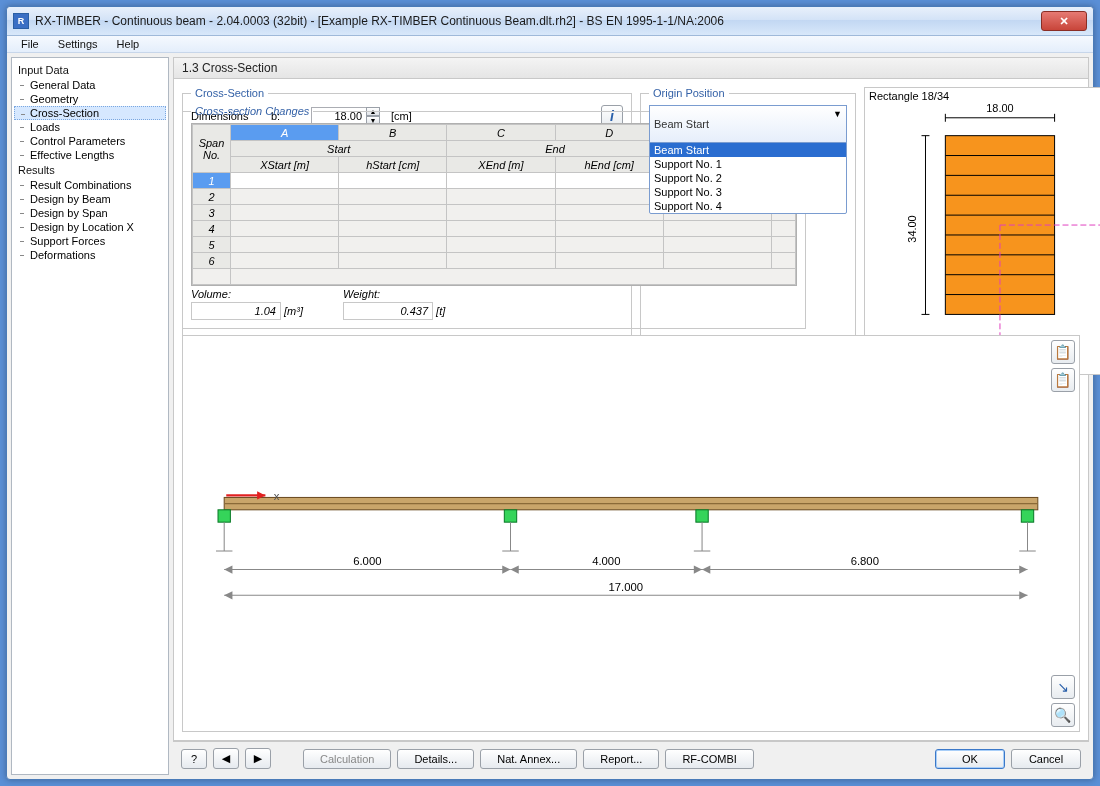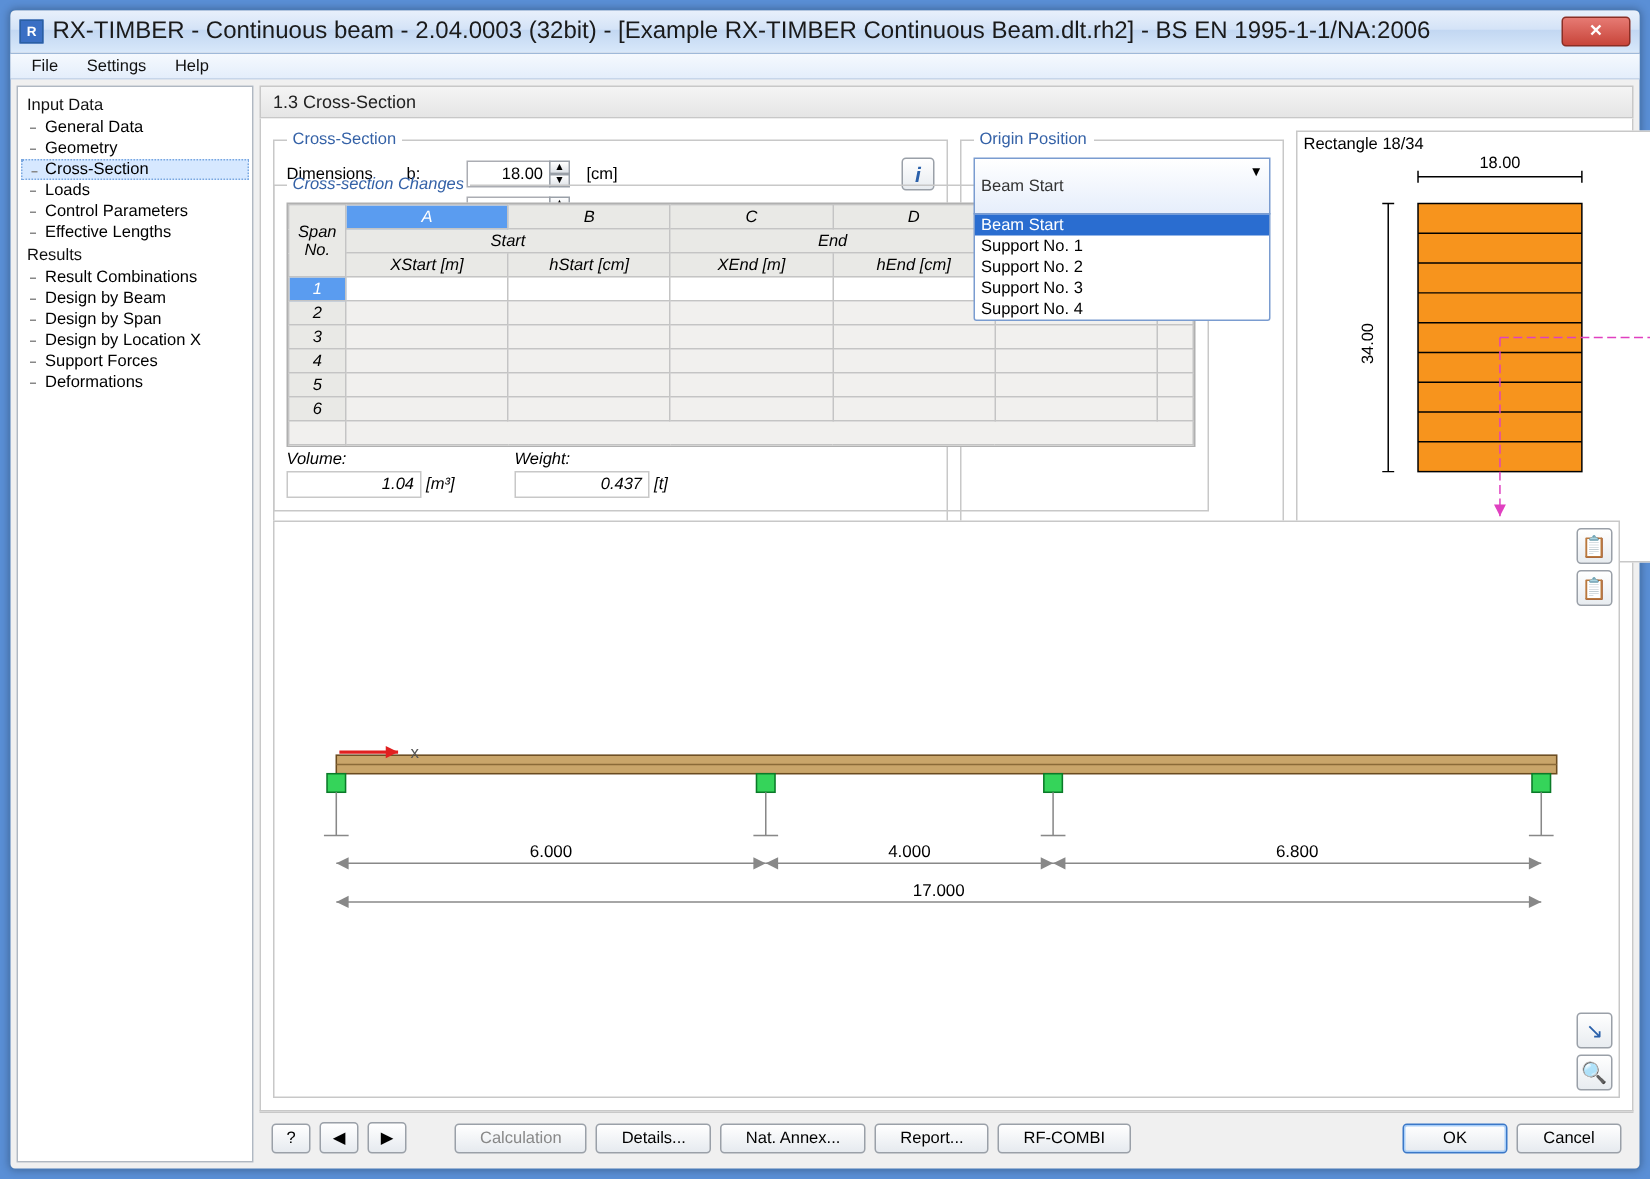--- a/index.html
+++ b/index.html
@@ -1,20 +1,20 @@
 <!DOCTYPE html>
 <html><head>
 <meta charset="utf-8">
 <style>
 * { box-sizing: border-box; margin: 0; padding: 0; font-family: "Segoe UI", Tahoma, sans-serif; font-size: 11px; }
 body { background: #5a8fd6; padding: 6px; width: 1100px; height: 786px; overflow: hidden; }
 .window { background: #f0f0f0; border: 1px solid #4a7bb8; border-radius: 4px; width: 100%; height: 100%; display: flex; flex-direction: column; box-shadow: 0 0 6px rgba(0,0,0,.3); }
 .titlebar { background: linear-gradient(to bottom, #e8f0fb 0%, #d4e3f7 45%, #c2d7f2 46%, #d8e8fa 100%); padding: 4px 6px; display: flex; align-items: center; border-radius: 4px 4px 0 0; border-bottom: 1px solid #9fb9d9; }
 .titlebar .icon { width: 16px; height: 16px; background: #3a6fc4; border: 1px solid #2a5fa4; margin-right: 6px; display: inline-flex; align-items: center; justify-content: center; color: #fff; font-size: 9px; font-weight: bold; }
-.titlebar .title { flex: 1; color: #1a1a1a; font-size: 16px; }
+.titlebar .title { flex: 1; color: #1a1a1a; font-size: 12px; }
 .titlebar .close-btn { width: 46px; height: 20px; background: linear-gradient(to bottom, #e67a73, #c8453a); border: 1px solid #8a2e25; border-radius: 3px; color: #fff; text-align: center; font-weight: bold; line-height: 18px; cursor: pointer; }
 .menubar { background: linear-gradient(to bottom, #f5f9fe, #e4eefb); padding: 2px 6px; border-bottom: 1px solid #c7d6ea; }
 .menubar span { padding: 18px 8px; cursor: pointer; color: #111; }
 .body { flex: 1; display: flex; padding: 4px; gap: 4px; min-height: 0; }
 .nav { width: 158px; background: #fff; border: 1px solid #b0b8c2; padding: 4px 2px; }
 .nav .hdr { font-weight: normal; color: #111; padding: 2px 4px; }
 .nav .item { padding: 1px 2px 1px 16px; position: relative; cursor: pointer; }
 .nav .item.sel { background: #d6e8ff; border: 1px dotted #7aa7e0; padding: 0 1px 0 15px; }
 .nav .item::before { content: ""; position: absolute; left: 6px; top: 7px; width: 4px; height: 1px; background: #888; }
 .main { flex: 1; display: flex; flex-direction: column; min-width: 0; }
@@ -48,21 +48,21 @@
 .grid th, .grid td { border: 1px solid #c4c4c4; padding: 1px 4px; text-align: center; background: #f1f0ee; height: 16px; font-weight: normal; }
 .grid th.col { background: #e9e9e6; }
 .grid th.col.sel { background: #5a9cf0; color: #fff; }
 .grid td.rowhdr { background: #e9e9e6; text-align: center; }
 .grid td.rowhdr.sel { background: #5a9cf0; color: #fff; }
 .grid td.cell { background: #fff; }
 .grid td.cell.active { border: 1px dotted #000; }
 .summary { display: flex; gap: 40px; margin-top: 2px; }
 .summary .item { display: flex; flex-direction: column; gap: 2px; }
 .summary .val { border: 1px solid #c8c8c8; background: #fff; width: 90px; padding: 2px 4px; text-align: right; display: inline-block; }
-.preview-col { width: 216px; display: flex; flex-direction: column; gap: 12px; }
+.preview-col { width: 216px; display: flex; flex-direction: column; gap: 0; }
 .btnrow { display: flex; gap: 4px; }
 .toolbtn { width: 24px; height: 24px; border: 1px solid #9aa0a8; background: linear-gradient(#fff,#e8ecf0); border-radius: 3px; cursor: pointer; display: inline-flex; align-items: center; justify-content: center; font-size: 14px; color: #2a60aa; }
 .beam-view { flex: 1; border: 1px solid #c8c8c8; background: #fff; position: relative; min-height: 0; }
 .beam-view svg { width: 100%; height: 100%; }
 .beam-side { position: absolute; right: 4px; top: 4px; display: flex; flex-direction: column; gap: 4px; }
 .beam-side.bottom { top: auto; bottom: 4px; }
 .footer { display: flex; align-items: center; padding: 6px 8px; gap: 6px; border-top: 1px solid #c8c8c8; background: #f0f0f0; }
 .footer .spacer { flex: 1; }
 .btn { padding: 3px 16px; border: 1px solid #9aa0a8; background: linear-gradient(#fff,#e6eaef); border-radius: 3px; cursor: pointer; min-width: 70px; }
 .btn.small { min-width: 26px; padding: 3px 6px; }

